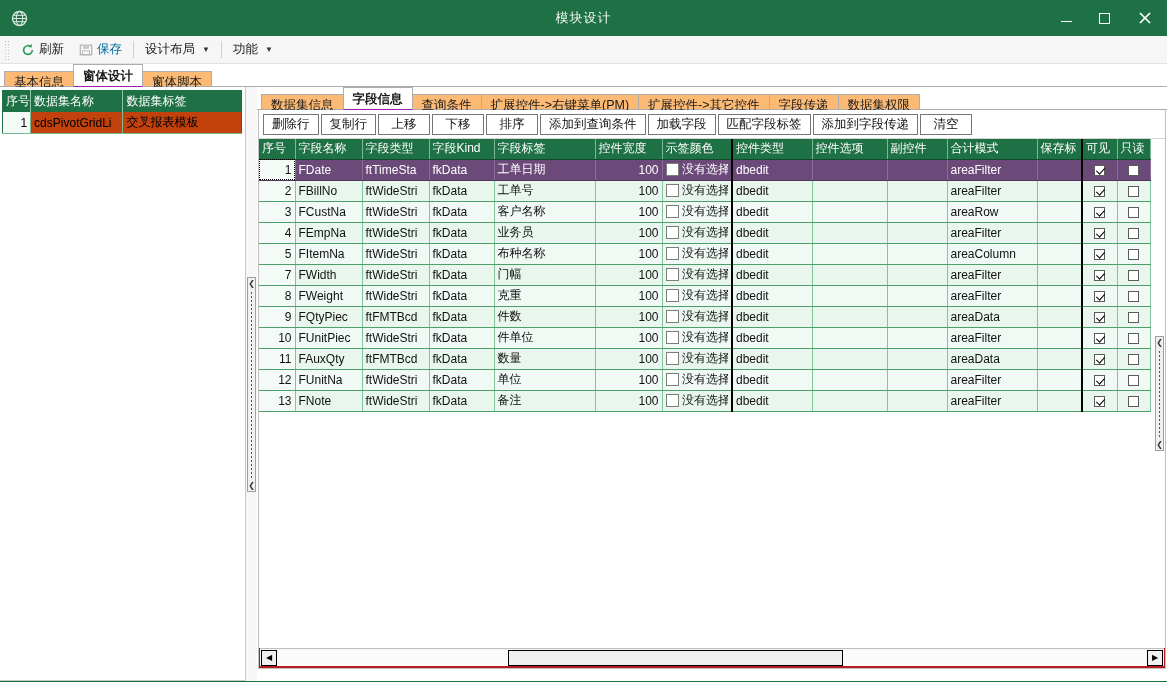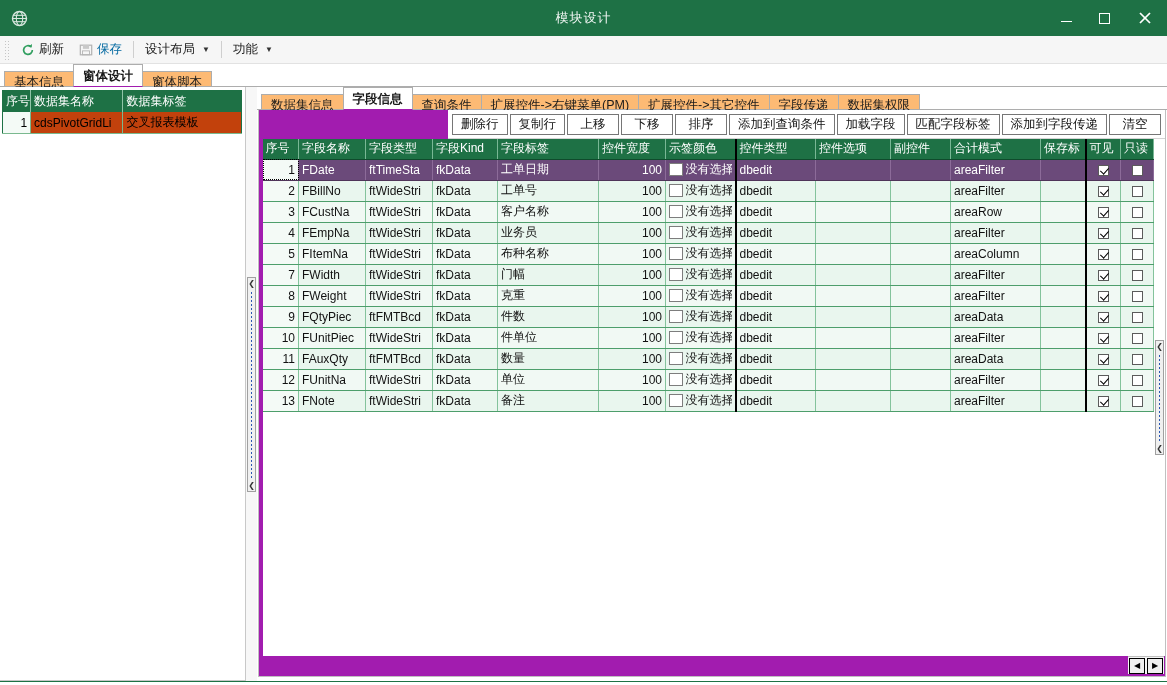--- a/index.html
+++ b/index.html
@@ -230,25 +230,24 @@
     border-bottom: 1px solid #adadad;
     padding-left: 4px;
     background: #ffffff;
   }
 
   .inner-pane {
     flex: 1 1 auto;
     min-height: 0;
     border: 1px solid #c0c0c0;
     border-top: none;
-    margin: 0 1px 4px 1px;
+    margin: 0 1px 12px 1px;
     display: flex;
     flex-direction: column;
-    background: #a21caf;
-    align-items: flex-end;
+    background: #b91c1c;
   }
 
   
   .gridtoolbar {
     height: 29px;
     flex: 0 0 29px;
     display: flex;
     align-items: center;
     gap: 2px;
     padding: 0 4px;

